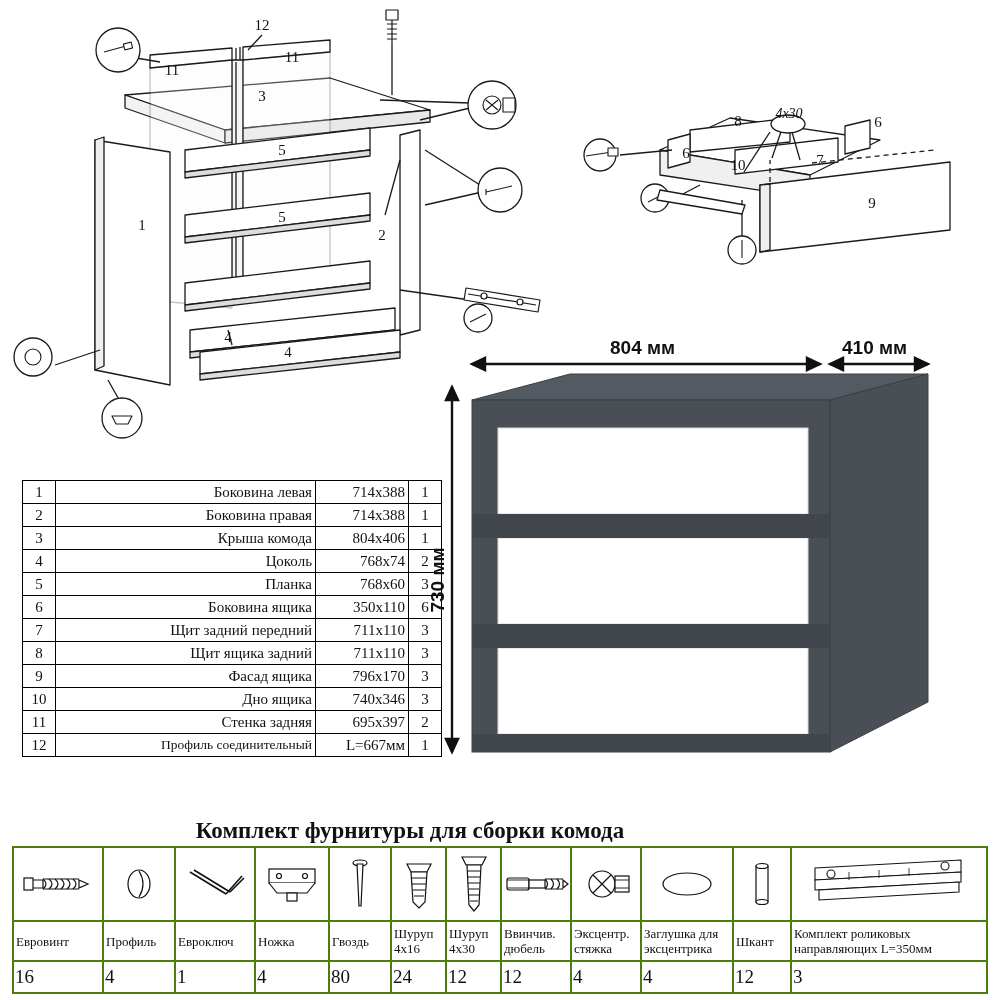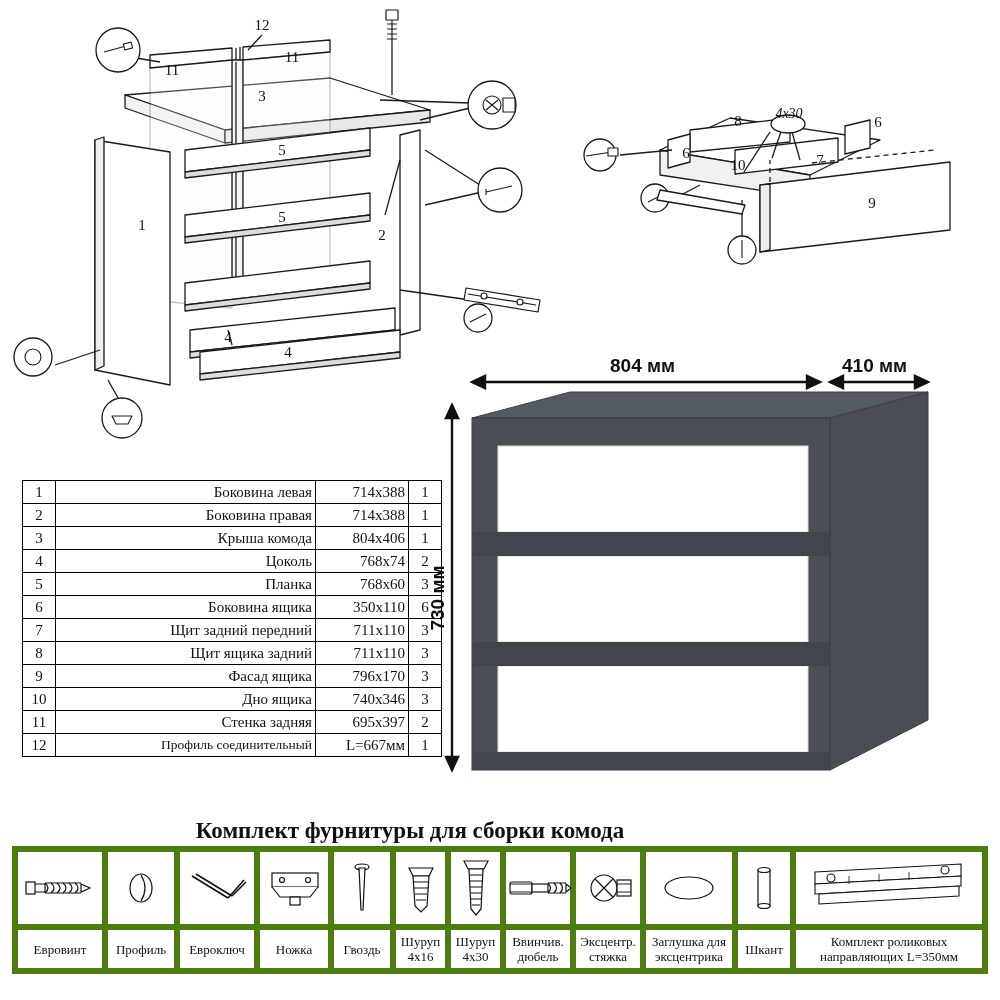--- a/index.html
+++ b/index.html
@@ -29,36 +29,35 @@
     height:20px;
     line-height:20px;
     background:#fff;
   }
   #parts-table td.num{width:26px;text-align:center;}
   #parts-table td.nm{text-align:right;}
   #parts-table td.dim{width:86px;text-align:right;}
   #parts-table td.qty{width:26px;text-align:center;}
 
   
-  #product{left:430px;top:350px;width:560px;height:470px;}
+  #product{left:430px;top:332px;width:560px;height:470px;}
 
   
   #hw-title{
     left:0;top:818px;width:820px;text-align:center;
     font-size:23px;font-weight:bold;
   }
   #hw-table{
     left:12px;top:846px;width:976px;
     border-collapse:collapse;
     font-size:13px;
     table-layout:fixed;
   }
   #hw-table td{
-    border:6px solid #4d7c0f;
-    text-align:center;
+    border:2px solid #4d7c0f;
     vertical-align:middle;
     background:#fff;
   }
   #hw-table tr.icons td{height:72px;padding:0;}
   #hw-table tr.names td{height:36px;font-size:13px;line-height:15px;padding:1px 2px;}
   #hw-table tr.counts td{height:28px;font-size:19px;}
   .hwicon{display:block;margin:0 auto;}
 </style>
 </head>
 <body>
@@ -473,14 +472,28 @@
       <td>Ножка</td>
       <td>Гвоздь</td>
       <td>Шуруп 4х16</td>
       <td>Шуруп 4х30</td>
       <td>Ввинчив. дюбель</td>
       <td>Эксцентр. стяжка</td>
       <td>Заглушка для эксцентрика</td>
       <td>Шкант</td>
       <td>Комплект роликовых направляющих L=350мм</td>
     </tr>
+    <tr class="counts">
+      <td>16</td>
+      <td>4</td>
+      <td>1</td>
+      <td>4</td>
+      <td>80</td>
+      <td>24</td>
+      <td>12</td>
+      <td>12</td>
+      <td>4</td>
+      <td>4</td>
+      <td>12</td>
+      <td>3</td>
+    </tr>
   </tbody>
 </table>
 
 </body></html>

